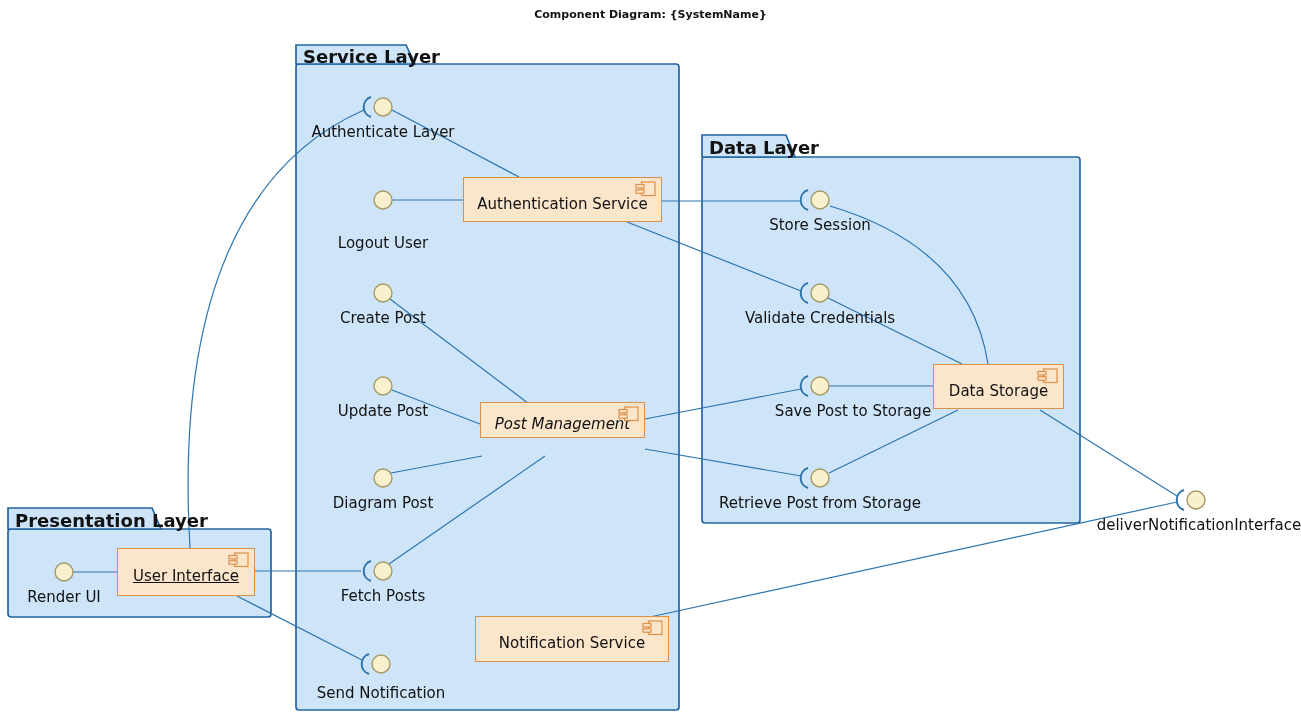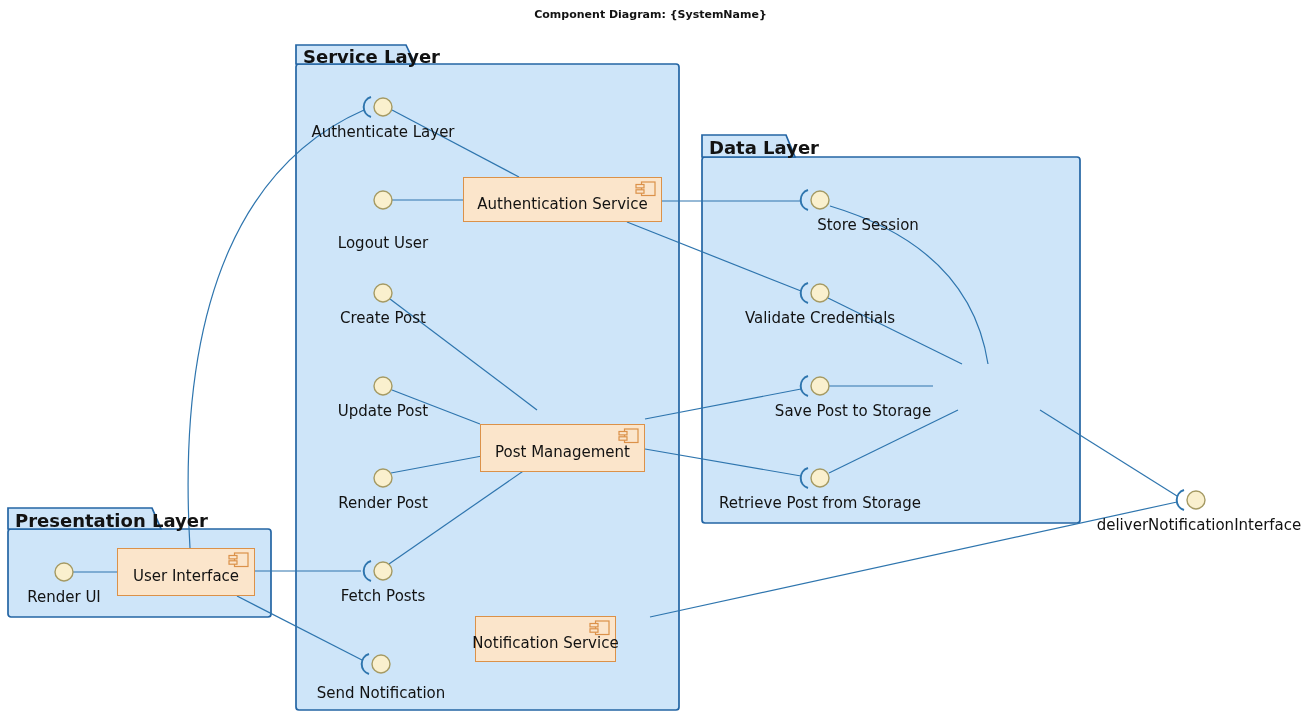--- a/index.html
+++ b/index.html
@@ -113,55 +113,63 @@
 
   <div class="component" style="left:463px;top:177px;width:199px;height:45px;">
     <svg class="comp-icon" width="21" height="16" viewBox="0 0 21 16">
       <rect class="ci" x="6.5" y="1" width="13.5" height="13.5"></rect>
       <rect class="ci" x="1" y="3.5" width="8" height="3.4"></rect>
       <rect class="ci" x="1" y="8.8" width="8" height="3.4"></rect>
     </svg>
     <span>Authentication Service</span>
   </div>
 
-  <div class="component" style="left:480px;top:424px;width:165px;height:48px;">
+  <div class="component" style="left:480px;top:402px;width:165px;height:36px;font-style:italic;">
     <svg class="comp-icon" width="21" height="16" viewBox="0 0 21 16">
       <rect class="ci" x="6.5" y="1" width="13.5" height="13.5"></rect>
       <rect class="ci" x="1" y="3.5" width="8" height="3.4"></rect>
       <rect class="ci" x="1" y="8.8" width="8" height="3.4"></rect>
     </svg>
     <span>Post Management</span>
   </div>
 
-  <div class="component" style="left:475px;top:616px;width:141px;height:46px;">
+  <div class="component" style="left:475px;top:616px;width:194px;height:46px;">
     <svg class="comp-icon" width="21" height="16" viewBox="0 0 21 16">
       <rect class="ci" x="6.5" y="1" width="13.5" height="13.5"></rect>
       <rect class="ci" x="1" y="3.5" width="8" height="3.4"></rect>
       <rect class="ci" x="1" y="8.8" width="8" height="3.4"></rect>
     </svg>
     <span>Notification Service</span>
   </div>
 
+  <div class="component" style="left:933px;top:364px;width:131px;height:45px;">
+    <svg class="comp-icon" width="21" height="16" viewBox="0 0 21 16">
+      <rect class="ci" x="6.5" y="1" width="13.5" height="13.5"></rect>
+      <rect class="ci" x="1" y="3.5" width="8" height="3.4"></rect>
+      <rect class="ci" x="1" y="8.8" width="8" height="3.4"></rect>
+    </svg>
+    <span>Data Storage</span>
+  </div>
 
-  <div class="component" style="left:117px;top:548px;width:138px;height:48px;">
+  <div class="component" style="left:117px;top:548px;width:138px;height:48px;text-decoration:underline;">
     <svg class="comp-icon" width="21" height="16" viewBox="0 0 21 16">
       <rect class="ci" x="6.5" y="1" width="13.5" height="13.5"></rect>
       <rect class="ci" x="1" y="3.5" width="8" height="3.4"></rect>
       <rect class="ci" x="1" y="8.8" width="8" height="3.4"></rect>
     </svg>
     <span>User Interface</span>
   </div>
 
   <div class="iface-label" style="left:383px;top:123px;">Authenticate Layer</div>
   <div class="iface-label" style="left:383px;top:216px;margin-top:18px;">Logout User</div>
   <div class="iface-label" style="left:383px;top:309px;">Create Post</div>
   <div class="iface-label" style="left:383px;top:402px;text-align:right;">Update Post</div>
-  <div class="iface-label" style="left:383px;top:494px;">Render Post</div>
+  <div class="iface-label" style="left:383px;top:494px;">Diagram Post</div>
   <div class="iface-label" style="left:383px;top:587px;">Fetch Posts</div>
   <div class="iface-label" style="left:381px;top:684px;">Send Notification</div>
-  <div class="iface-label" style="left:820px;top:216px;margin-left:48px;">Store Session</div>
+  <div class="iface-label" style="left:820px;top:216px;">Store Session</div>
   <div class="iface-label" style="left:820px;top:309px;">Validate Credentials</div>
   <div class="iface-label" style="left:820px;top:402px;margin-left:33px;">Save Post to Storage</div>
   <div class="iface-label" style="left:820px;top:494px;">Retrieve Post from Storage</div>
   <div class="iface-label" style="left:64px;top:588px;">Render UI</div>
   <div class="iface-label" style="left:1199px;top:516px;text-align:right;">deliverNotificationInterface</div>
 
 </div>
 
 </body></html>

